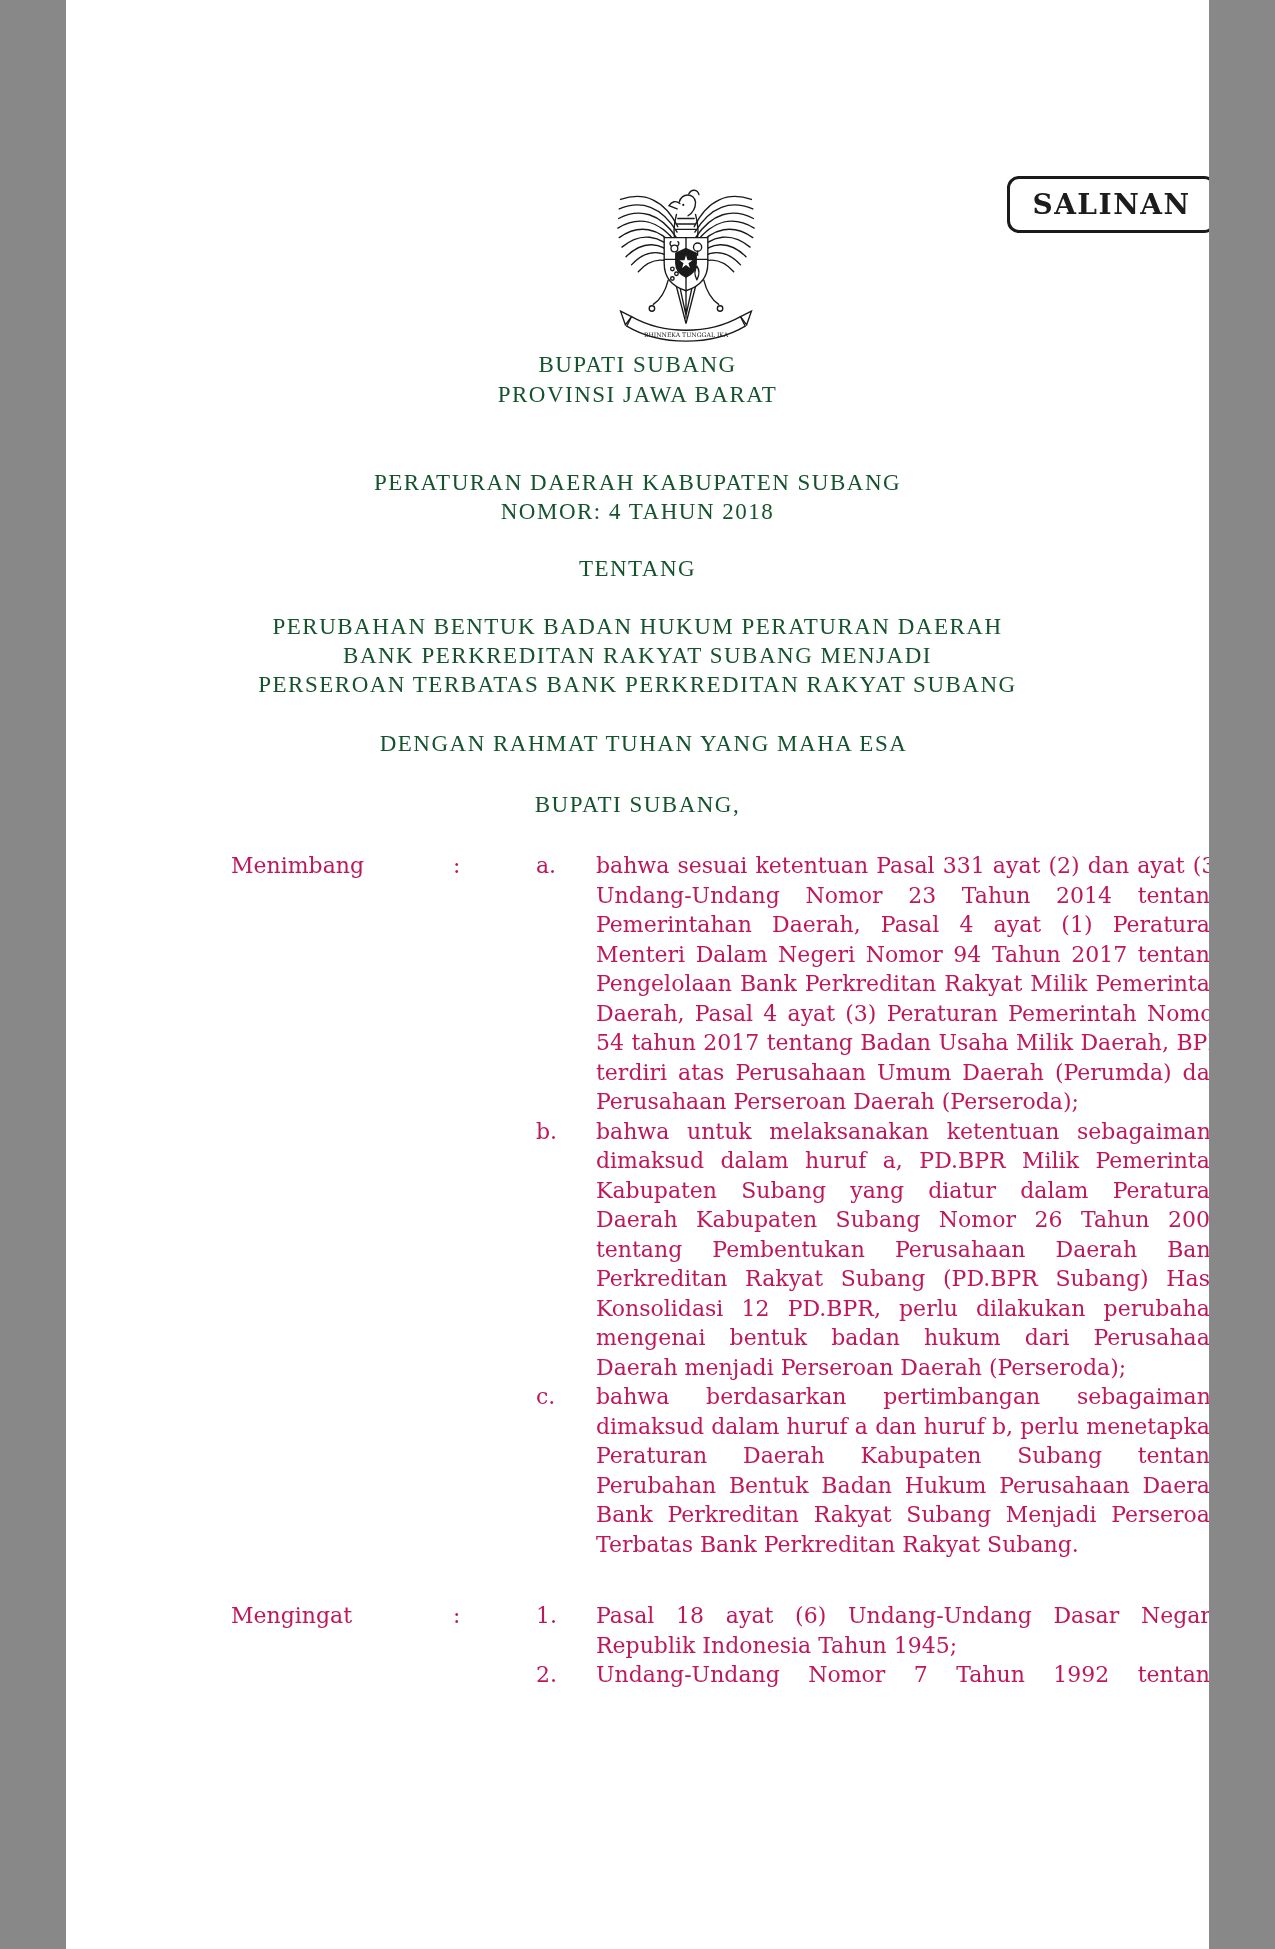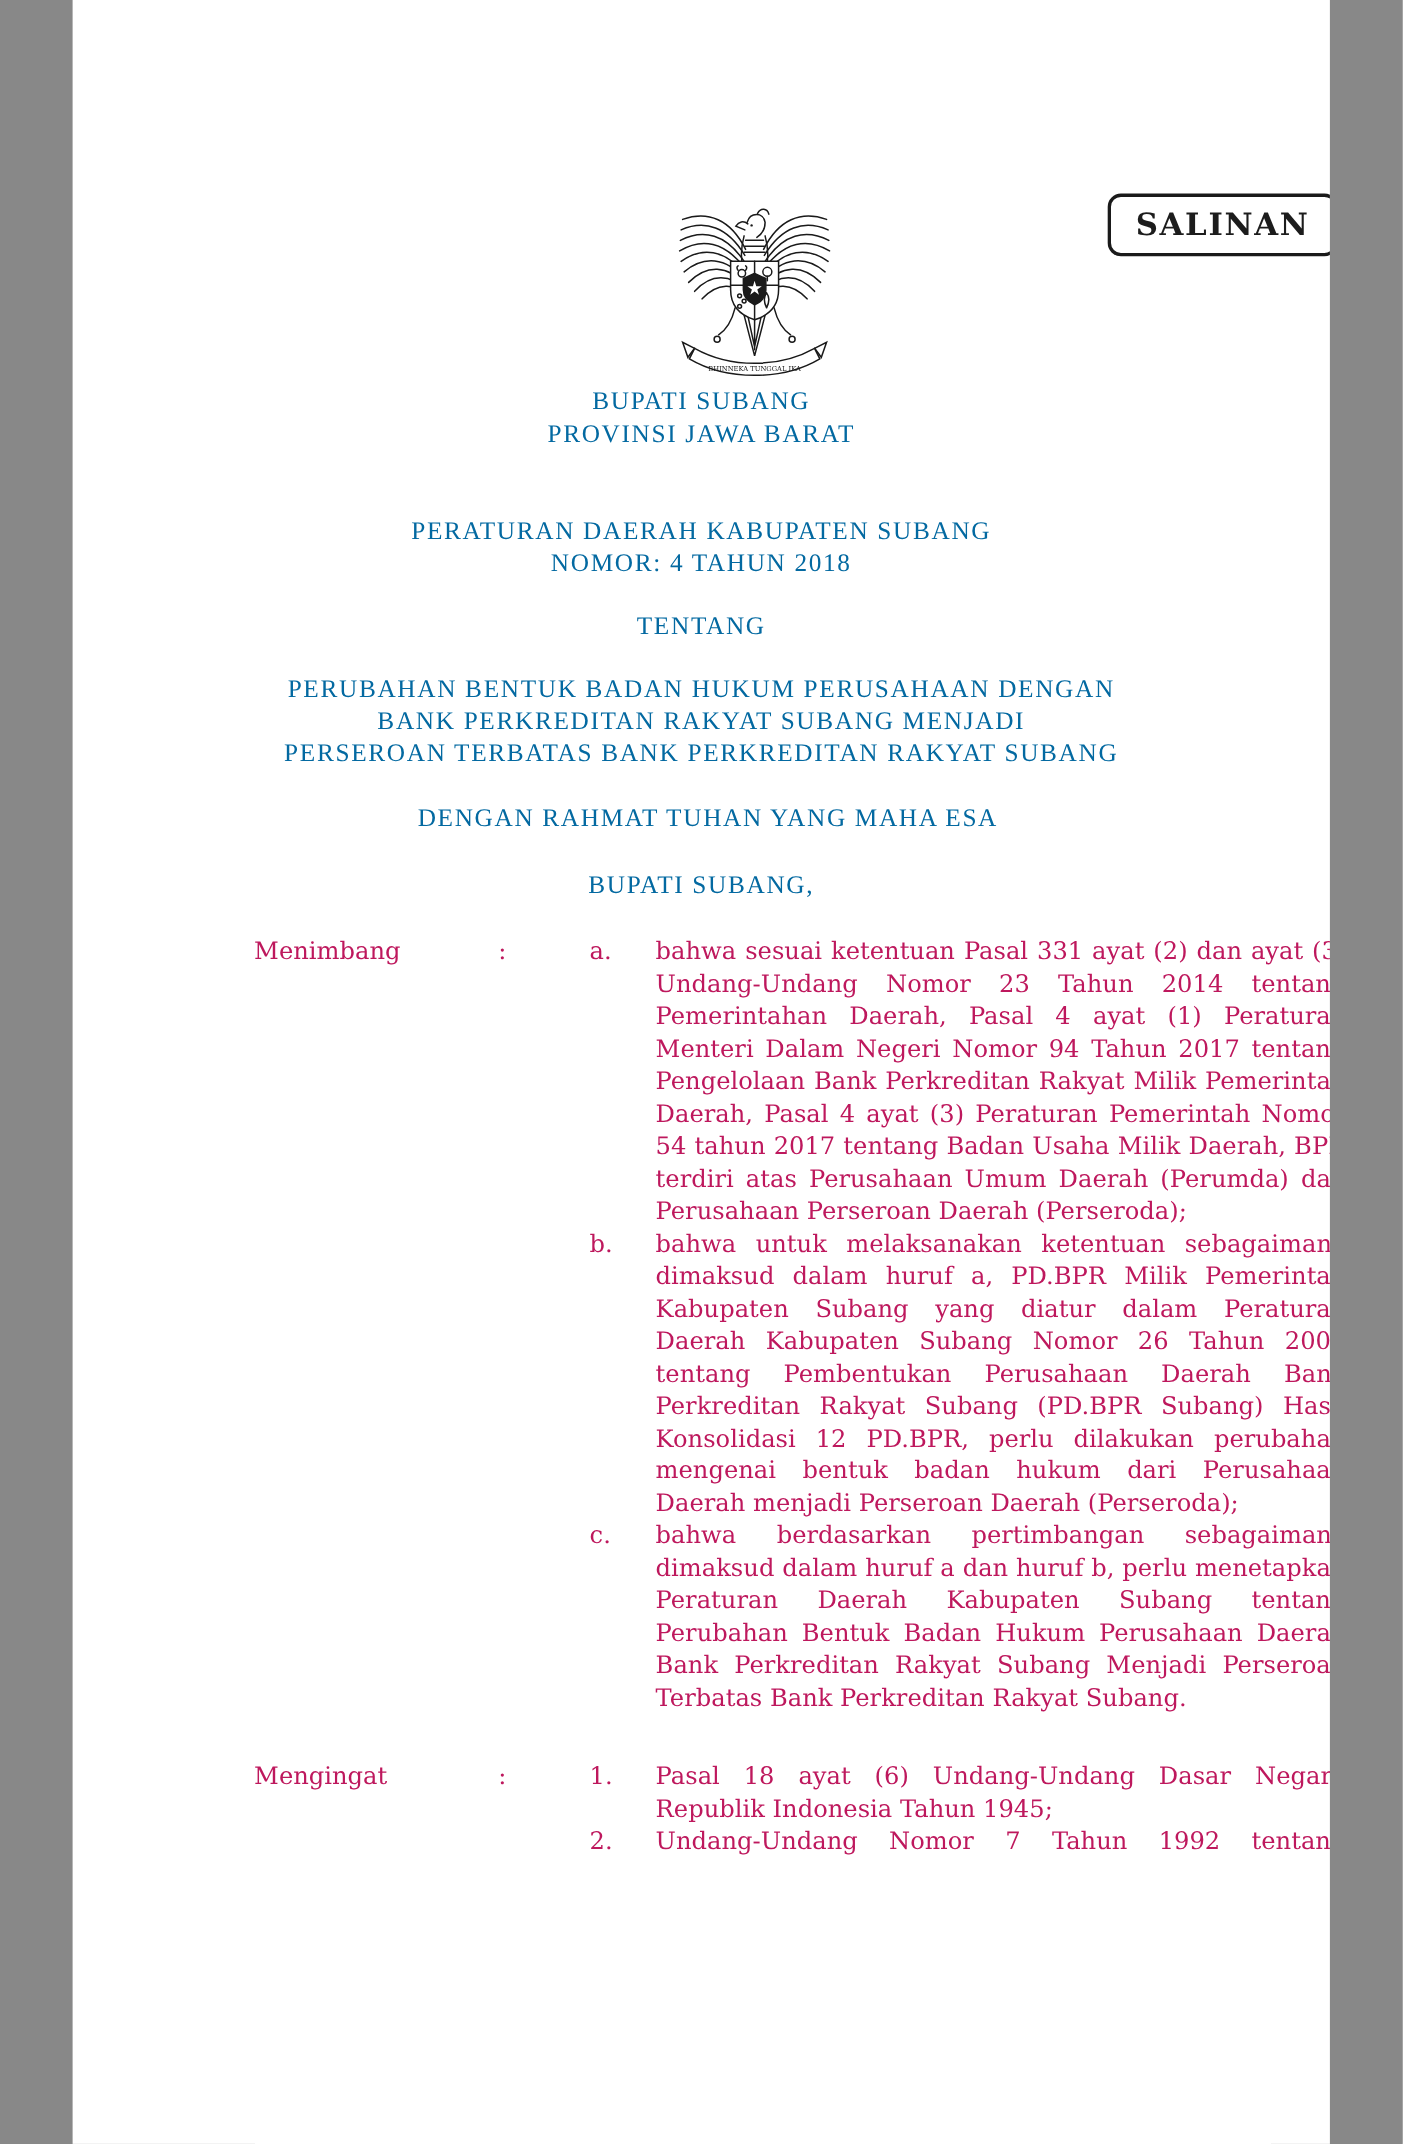--- a/index.html
+++ b/index.html
@@ -22,21 +22,21 @@
   
   .emblem{
     position:absolute;top:164px;left:620px;transform:translateX(-50%);
     width:150px;height:184px;
   }
   .emblem svg{width:100%;height:100%;}
   
   .heading{
     position:absolute;left:0;right:0;text-align:center;
     font-family:"Liberation Serif",serif;font-size:23px;letter-spacing:1.5px;
-    line-height:30px;color:#0369a1;
+    line-height:30px;color:#14532d;
   }
   .header-block{top:350px;}
   .title-block{top:468px;line-height:29px;}
   .t-gap1{margin-top:28px;}
   .t-gap2{margin-top:29px;}
   .t-gap3{margin-top:30px;padding-left:12px;}
   .t-gap4{margin-top:32px;}
   
   .clauses{
     position:absolute;left:165px;top:851px;width:993px;
@@ -124,21 +124,21 @@
   <div class="heading header-block">
     <div>BUPATI SUBANG</div>
     <div>PROVINSI JAWA BARAT</div>
   </div>
 
   <div class="heading title-block">
     <div>PERATURAN DAERAH KABUPATEN SUBANG</div>
     <div>NOMOR: 4 TAHUN 2018</div>
     <div class="t-gap1">TENTANG</div>
     <div class="t-gap2">
-      <div>PERUBAHAN BENTUK BADAN HUKUM PERUSAHAAN DENGAN</div>
+      <div>PERUBAHAN BENTUK BADAN HUKUM PERATURAN DAERAH</div>
       <div>BANK PERKREDITAN RAKYAT SUBANG MENJADI</div>
       <div>PERSEROAN TERBATAS BANK PERKREDITAN RAKYAT SUBANG</div>
     </div>
     <div class="t-gap3">DENGAN RAHMAT TUHAN YANG MAHA ESA</div>
     <div class="t-gap4">BUPATI SUBANG,</div>
   </div>
 
   <div class="clauses">
 
     <div class="clause-row">

